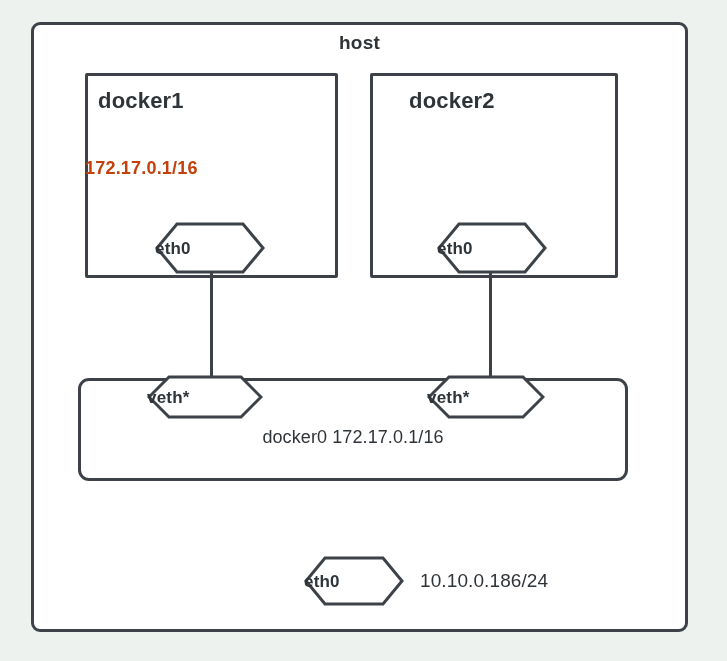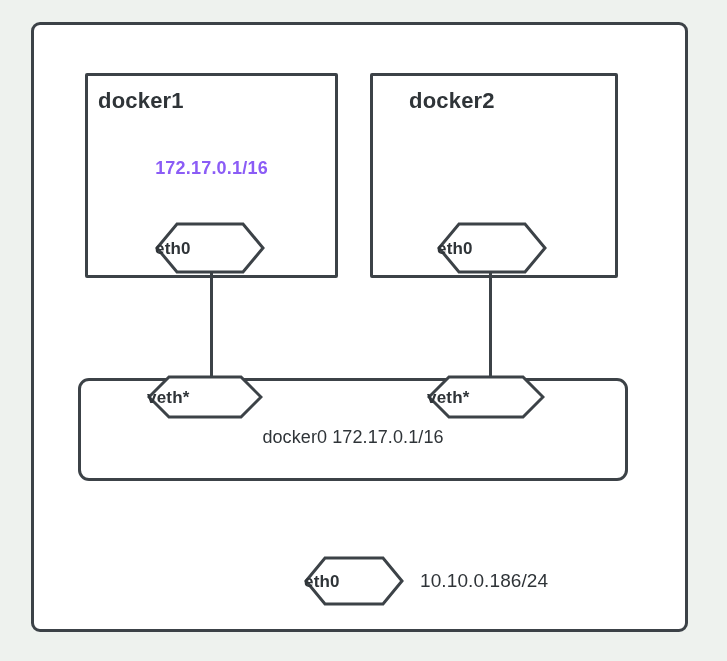--- a/index.html
+++ b/index.html
@@ -60,23 +60,22 @@
     top: 88px;
     letter-spacing: 0.2px;
   }
   #docker1-name { left: 98px; }
   #docker2-name { left: 393px; margin-left: 16px; }
 
   .container-ip {
     position: absolute;
     font-size: 18px;
     font-weight: bold;
-    color: #8b5cf6;
+    color: #c2410c;
     top: 158px;
-    text-align: center;
     letter-spacing: 0.2px;
   }
   #docker1-ip { left: 85px;  width: 253px; }
   #docker2-ip { left: 370px; width: 248px; }
 
   
   #bridge-box {
     left: 78px;
     top: 378px;
     width: 550px;
@@ -143,20 +142,21 @@
     color: #2f3438;
     letter-spacing: 0.1px;
   }
 </style>
 </head>
 <body>
 
 <div id="stage">
 
   <div class="box" id="host-box"></div>
+  <div id="host-title">host</div>
 
   <div class="box container-box" id="docker1-box"></div>
   <div class="container-name" id="docker1-name">docker1</div>
   <div class="container-ip" id="docker1-ip">172.17.0.1/16</div>
 
   <div class="box container-box" id="docker2-box"></div>
   <div class="container-name" id="docker2-name">docker2</div>
 
   <div class="connector" id="connector-left"></div>
   <div class="connector" id="connector-right"></div>

